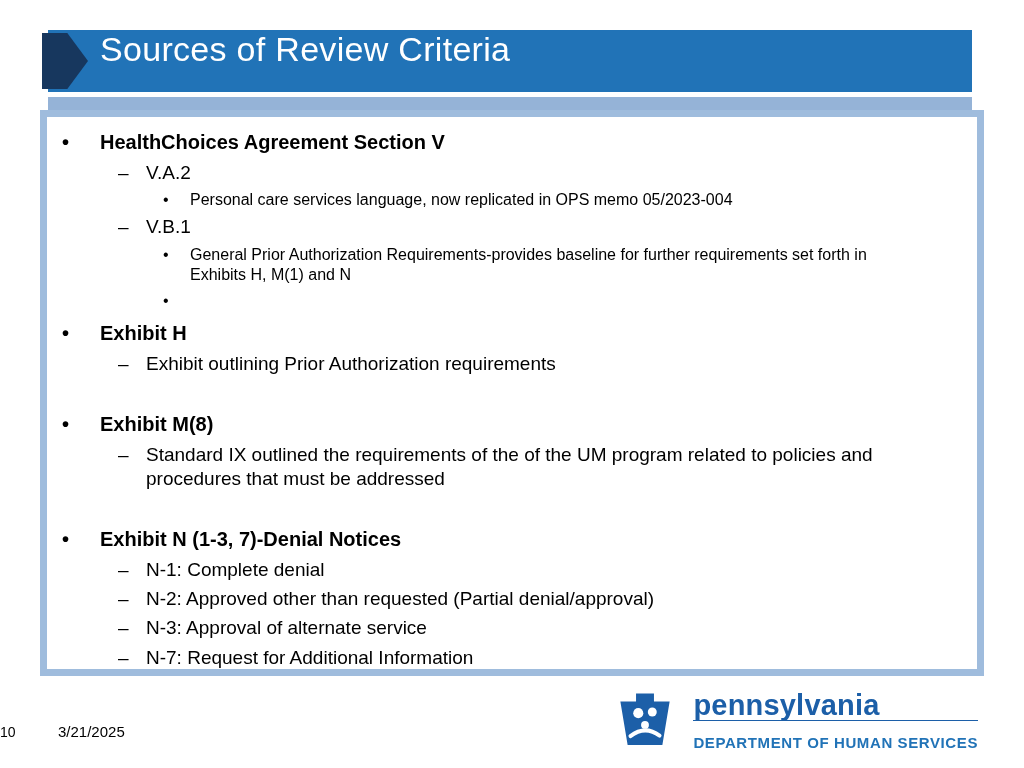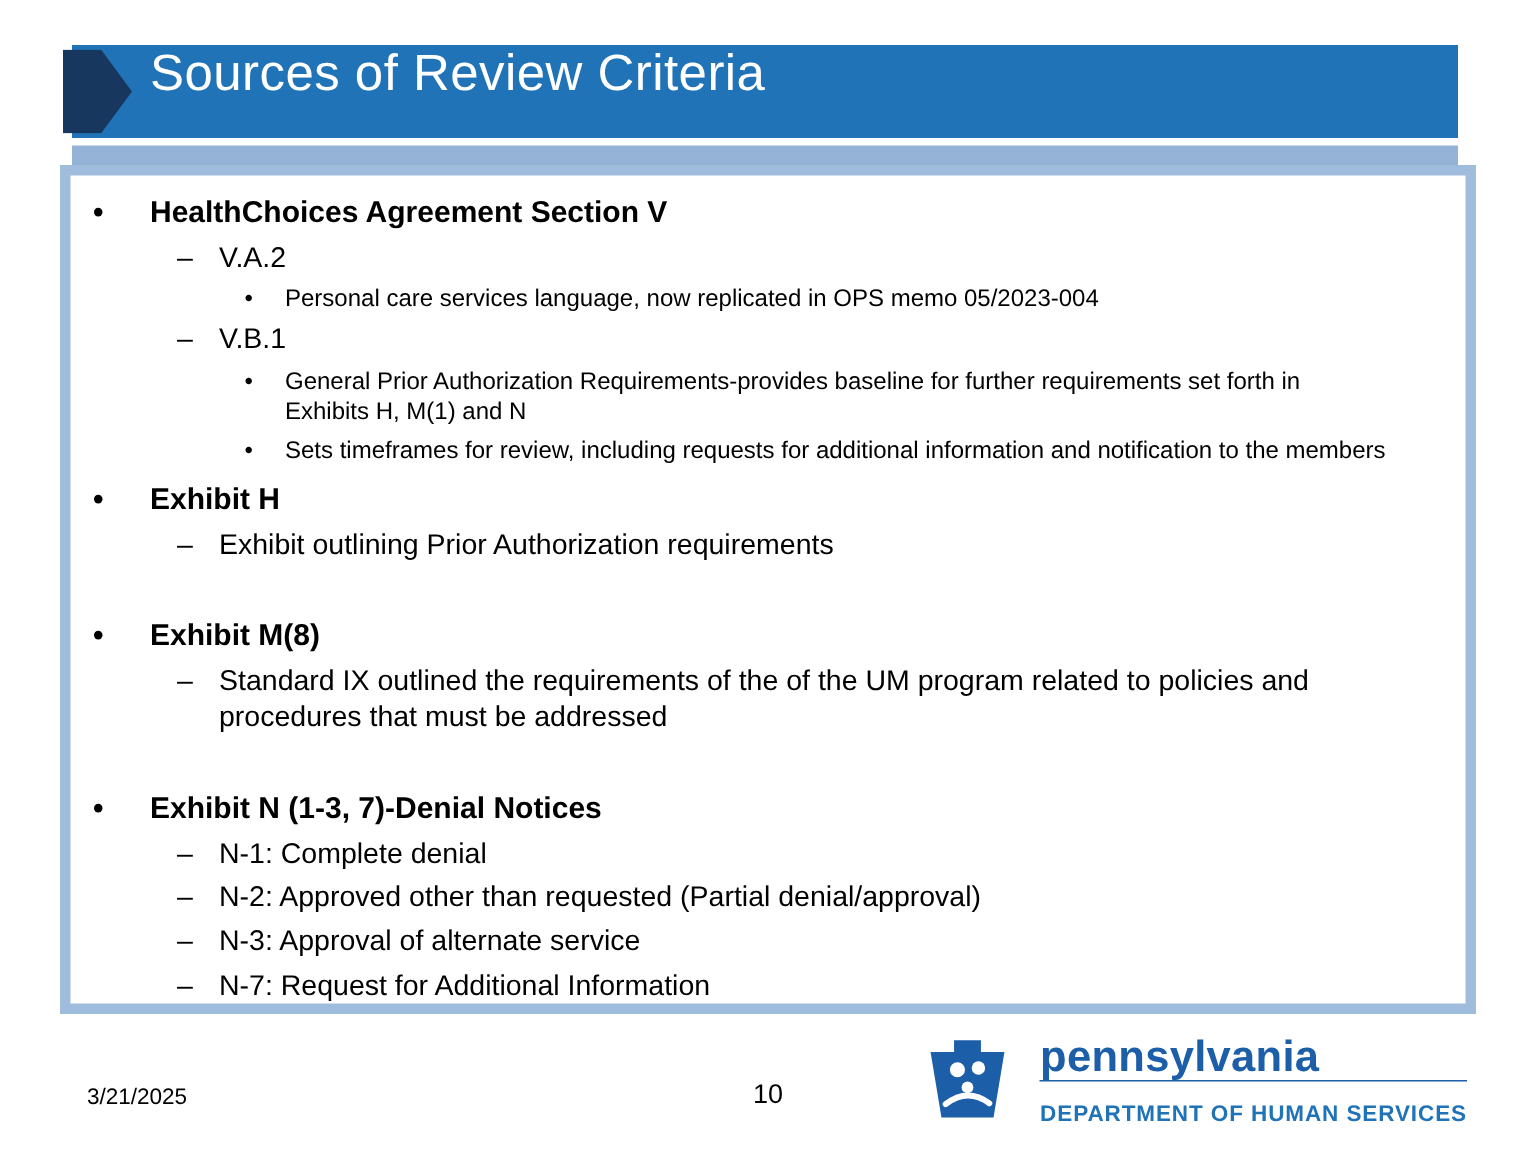--- a/index.html
+++ b/index.html
@@ -38,21 +38,21 @@
   .li .txt{padding-right:46px;}
   .lv1{font-weight:bold;font-size:20px;margin-top:10px;}
   .lv1 .marker{flex:0 0 46px;padding-left:8px;box-sizing:border-box;}
   .lv2{font-size:19px;padding-left:64px;}
   .lv2 .marker{flex:0 0 28px;}
   .lv3{font-size:16px;padding-left:109px;}
   .lv3 .marker{flex:0 0 27px;}
   .spacer{margin-top:36px;}
   
   .footer-date{position:absolute;left:58px;bottom:28px;font-size:15px;}
-  .footer-page{position:absolute;left:0;right:0;bottom:28px;text-align:center;font-size:18px;}
+  .footer-page{position:absolute;left:0;right:0;bottom:28px;text-align:left;font-size:14px;}
   .logo{
     position:absolute;right:46px;bottom:16px;
     display:flex;align-items:center;gap:20px;
   }
   .keystone{width:56px;height:62px;display:block;}
   .logo-text{display:flex;flex-direction:column;}
   .wordmark{font-size:29px;font-weight:bold;color:#1C5FA8;line-height:1;letter-spacing:.2px;}
   .logo-subtitle{
     font-size:15px;font-weight:bold;color:#2173B7;letter-spacing:.6px;
     margin-top:0;padding-top:13px;border-top:1.5px solid #1C5FA8;
@@ -88,21 +88,20 @@
       <div class="li lv2">
         <span class="marker">–</span>
         <span class="txt">V.B.1</span>
       </div>
       <div class="li lv3">
         <span class="marker">•</span>
         <span class="txt">General Prior Authorization Requirements-provides baseline for further requirements set forth in Exhibits H, M(1) and N</span>
       </div>
       <div class="li lv3">
         <span class="marker">•</span>
-        <span class="txt">Sets timeframes for review, including requests for additional information and notification to the members</span>
       </div>
       <div class="li lv1">
         <span class="marker">•</span>
         <span class="txt">Exhibit H</span>
       </div>
       <div class="li lv2">
         <span class="marker">–</span>
         <span class="txt">Exhibit outlining Prior Authorization requirements</span>
       </div>
       <div class="li lv1 spacer">

